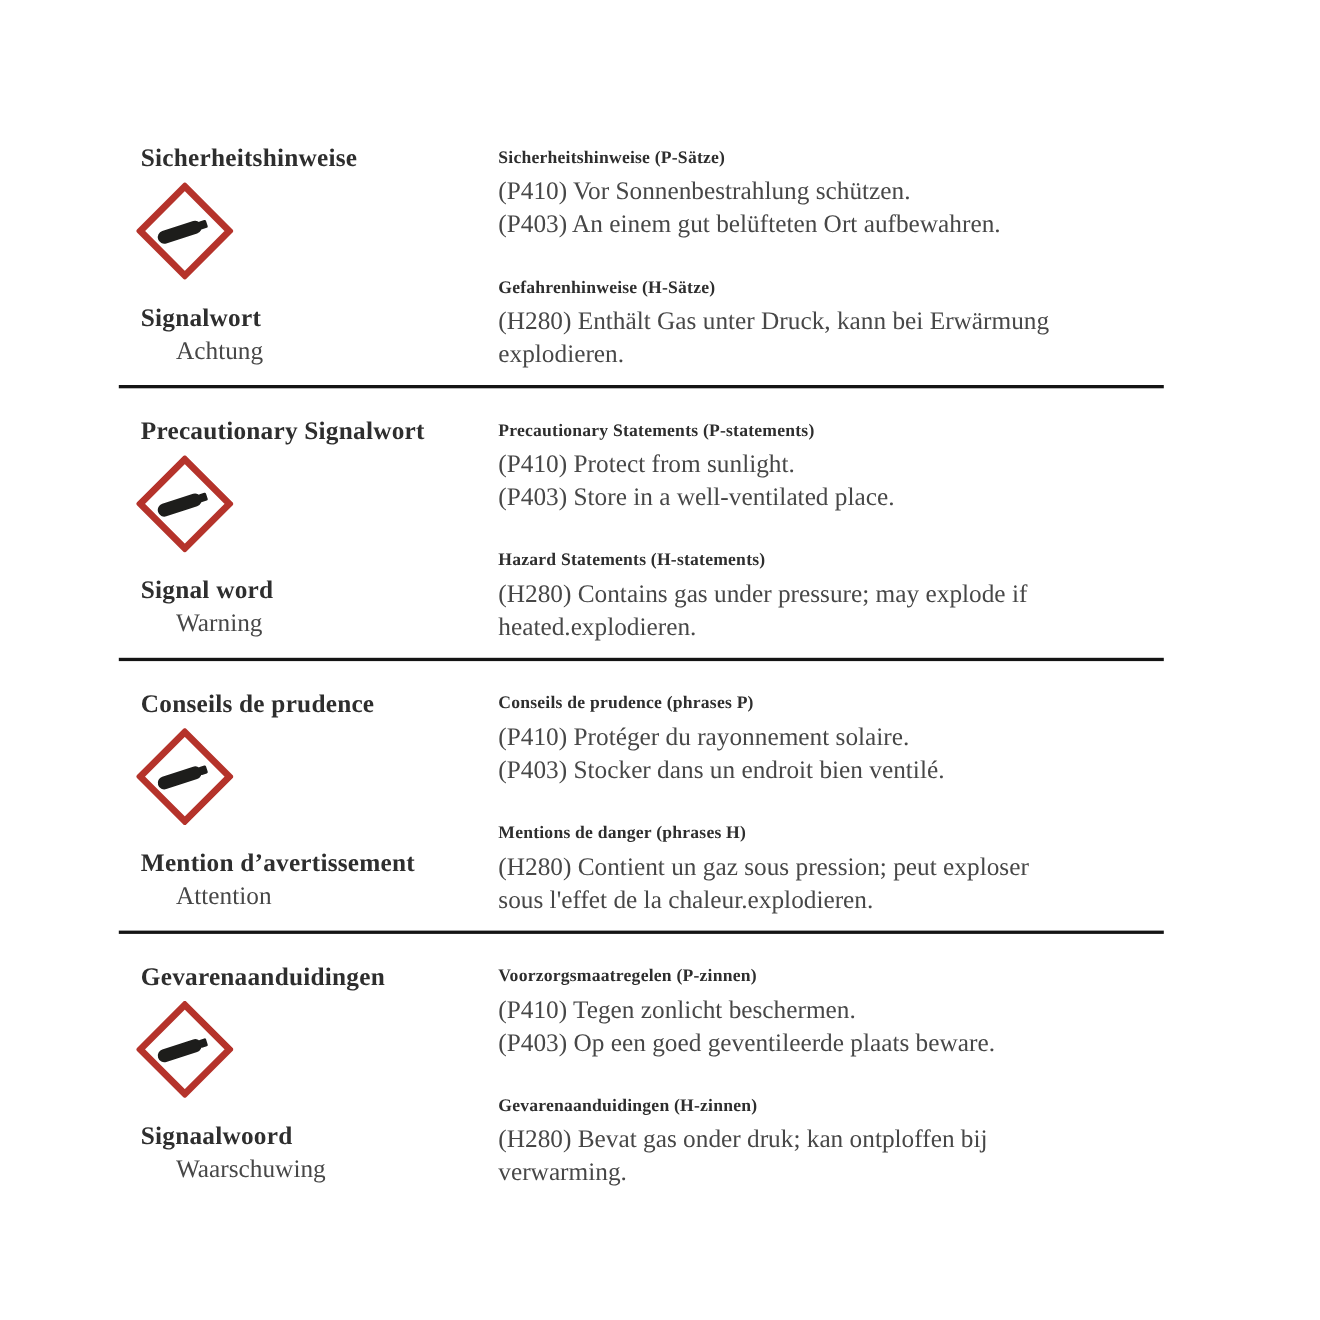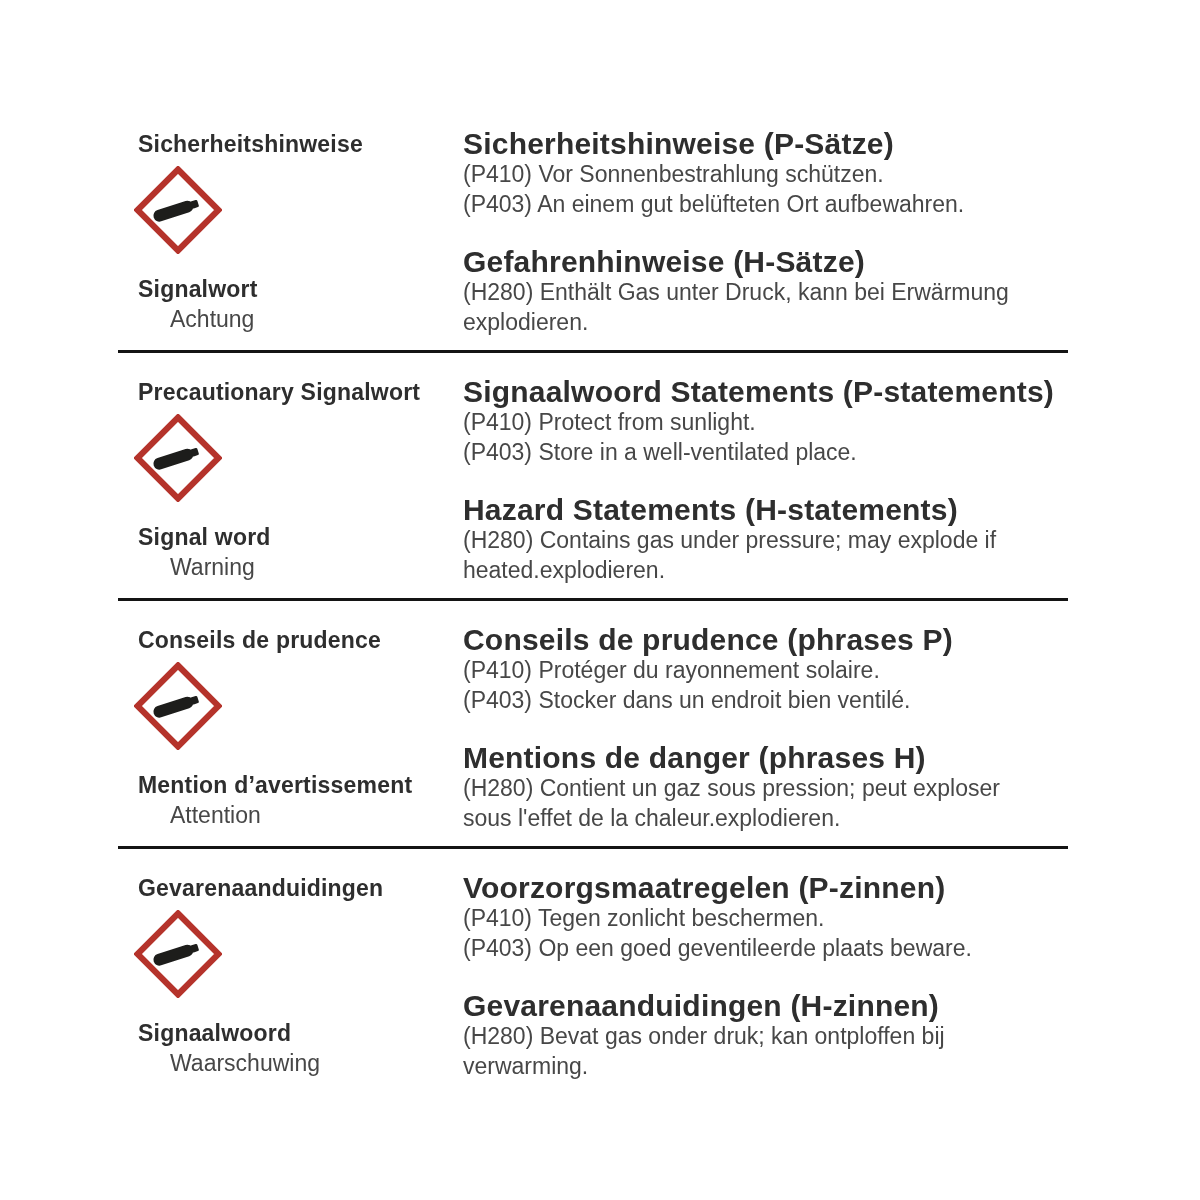--- a/index.html
+++ b/index.html
@@ -1,33 +1,33 @@
 <!DOCTYPE html>
 <html><head>
 <meta charset="utf-8">
 <style>
   html,body{margin:0;padding:0;background:#ffffff;}
   .canvas{
     position:relative;width:1200px;height:1200px;background:#ffffff;
     font-family:"Liberation Sans",sans-serif;overflow:hidden;
   }
-  .table{position:absolute;left:118px;top:105px;width:950px;}
+  .table{position:absolute;left:108px;top:105px;width:950px;font-family:Liberation Serif, serif;}
   .row{
     display:flex;box-sizing:border-box;height:248px;
     border-bottom:3px solid #141414;padding-top:24px;
   }
   .row.last{border-bottom:none;}
   .col-left{width:345px;box-sizing:border-box;padding-left:20px;flex-shrink:0;}
   .col-right{flex:1;min-width:0;}
   .col-title{font-size:23px;font-weight:700;color:#2e2e2e;line-height:30px;letter-spacing:.2px;}
   .pictogram{margin:7px 0 0 -4px;width:88px;height:88px;}
   .signal{margin-top:20px;}
   .signal-label{font-size:23px;font-weight:700;color:#2e2e2e;line-height:30px;letter-spacing:.2px;}
   .signal-value{font-size:23px;font-weight:400;color:#474747;line-height:30px;margin-left:32px;}
-  .blk-heading{font-size:30px;font-weight:700;color:#2e2e2e;line-height:30px;letter-spacing:.2px;}
+  .blk-heading{font-size:16px;font-weight:700;color:#2e2e2e;line-height:30px;letter-spacing:.2px;}
   .blk-line{font-size:23px;font-weight:400;color:#474747;line-height:30px;white-space:nowrap;}
   .gap{margin-top:28px;}
 </style>
 </head>
 <body>
 
 <div class="canvas">
   <div class="table">
 
     <section class="row">
@@ -73,21 +73,21 @@
             </g>
           </svg>
         </div>
         <div class="signal">
           <div class="signal-label">Signal word</div>
           <div class="signal-value">Warning</div>
         </div>
       </div>
       <div class="col-right">
         <div class="block">
-          <div class="blk-heading">Signaalwoord Statements (P-statements)</div>
+          <div class="blk-heading">Precautionary Statements (P-statements)</div>
           <div class="blk-line">(P410) Protect from sunlight.</div>
           <div class="blk-line">(P403) Store in a well-ventilated place.</div>
         </div>
         <div class="block gap">
           <div class="blk-heading">Hazard Statements (H-statements)</div>
           <div class="blk-line">(H280) Contains gas under pressure; may explode if</div>
           <div class="blk-line">heated.explodieren.</div>
         </div>
       </div>
     </section>

